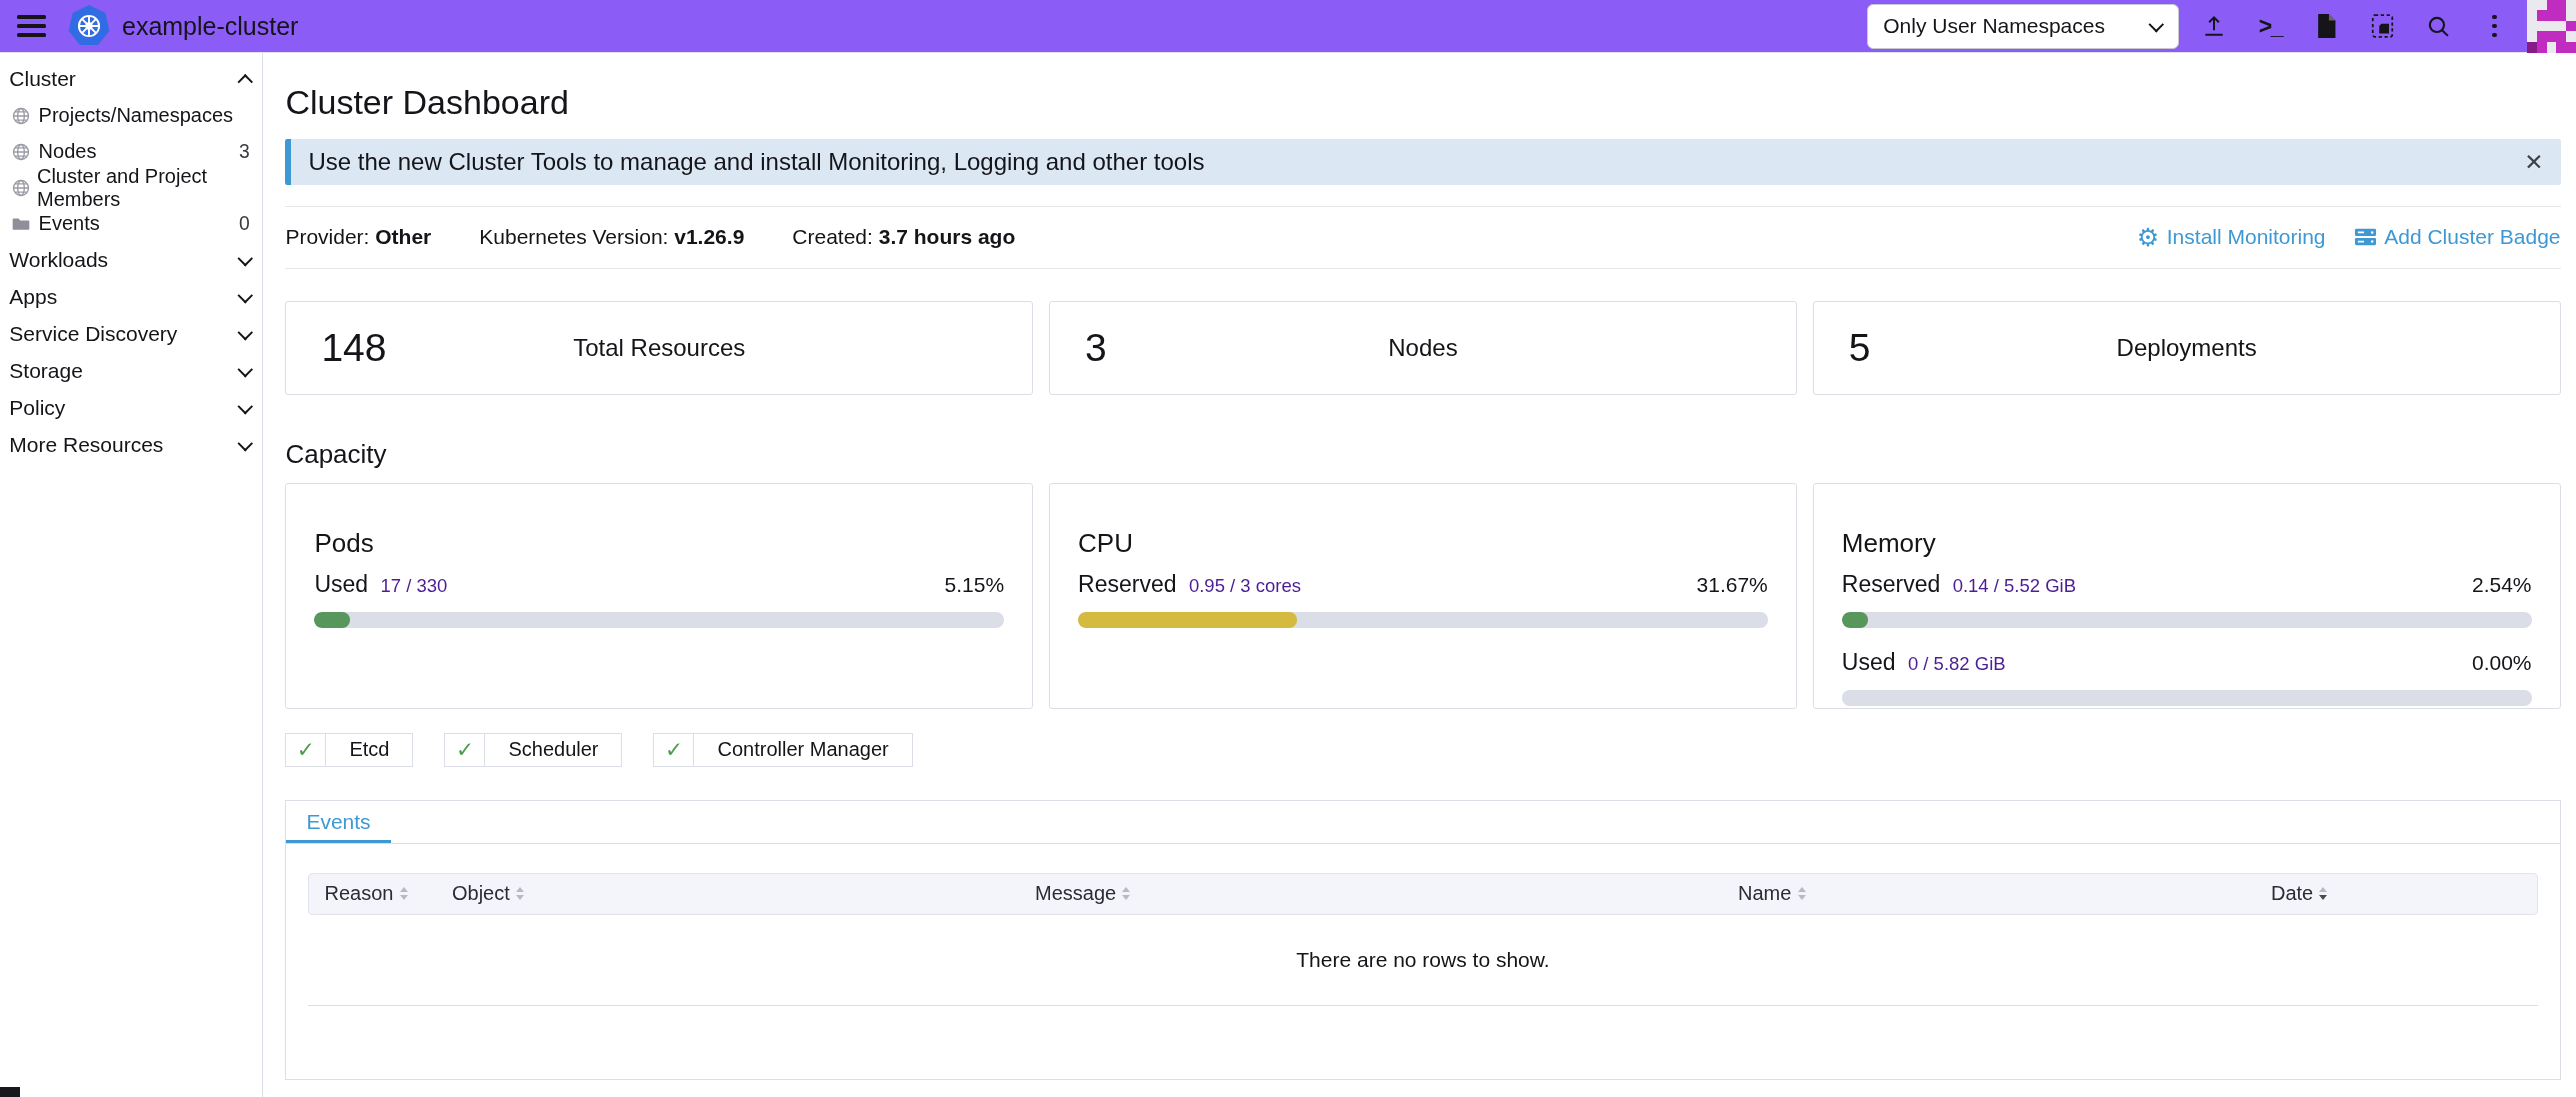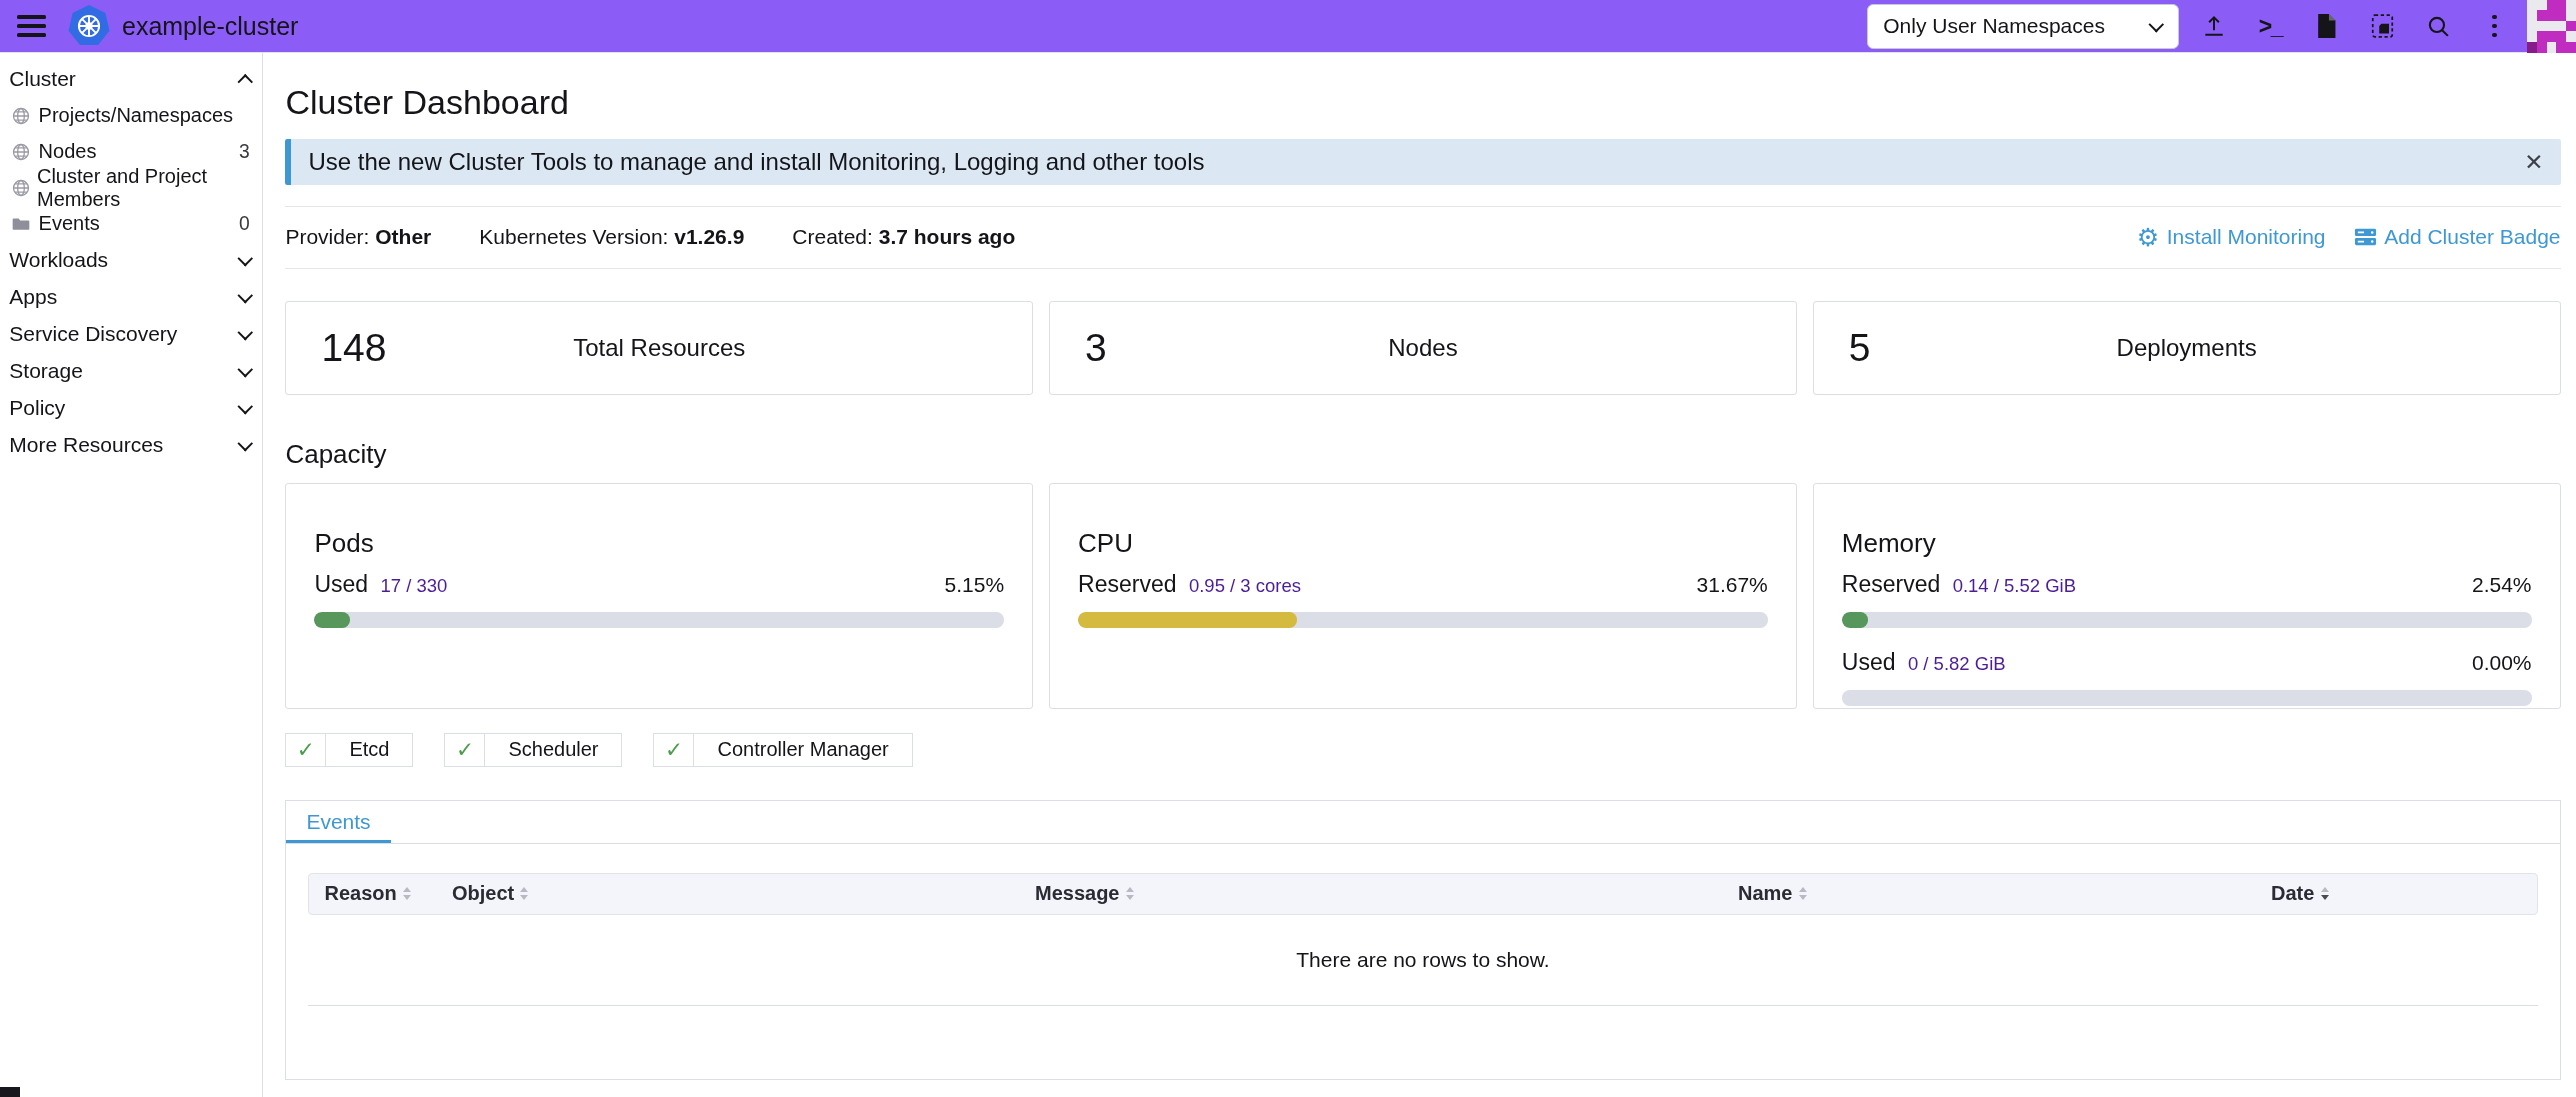--- a/index.html
+++ b/index.html
@@ -85,21 +85,21 @@
   .events-panel { margin-top:33px; height:280px; border:0.8px solid #dcdee7; background:#fff; }
   .tabbar { height:43px; border-bottom:0.8px solid #dcdee7; display:flex; }
   .tab { padding:0 20px; display:flex; align-items:center; font-size:21px; color:#3d98d3;
     position:relative; cursor:pointer; }
   .tab.active::after { content:""; position:absolute; left:0; right:0; bottom:-0.8px; height:3.9px; background:#3d98d3; }
   .full-link { margin:25px 12.4px 0 0; text-align:right; font-size:21px; color:#3d98d3; }
   .full-link span { cursor:pointer; }
   .etable { margin:29px 21.6px 0; }
   .thead { height:42px; background:#f4f5fa; border:0.8px solid #e2e2ea; border-radius:4.6px;
     display:flex; align-items:center; }
-  .th { display:flex; align-items:center; gap:6.2px; font-size:20px; font-weight:700; color:#2b2b33; cursor:pointer; }
+  .th { display:flex; align-items:center; gap:6.2px; font-size:20px; font-weight:400; color:#2b2b33; cursor:pointer; }
   .sort i { display:block; width:0; height:0; border-left:4.6px solid transparent; border-right:4.6px solid transparent; }
   .sort .up { border-bottom:5.4px solid #b9b9c3; margin-bottom:2.3px; }
   .sort .dn { border-top:5.4px solid #b9b9c3; }
   .sort .dn.active { border-top-color:#4a4a52; }
   .tempty { height:91px; border-bottom:0.8px solid #dcdee7; display:flex; align-items:center;
     justify-content:center; font-size:21px; }
   .corner-strip { position:absolute; left:0; bottom:0; width:20px; height:10px; background:#17171d; }
 </style>
 </head>
 <body>

